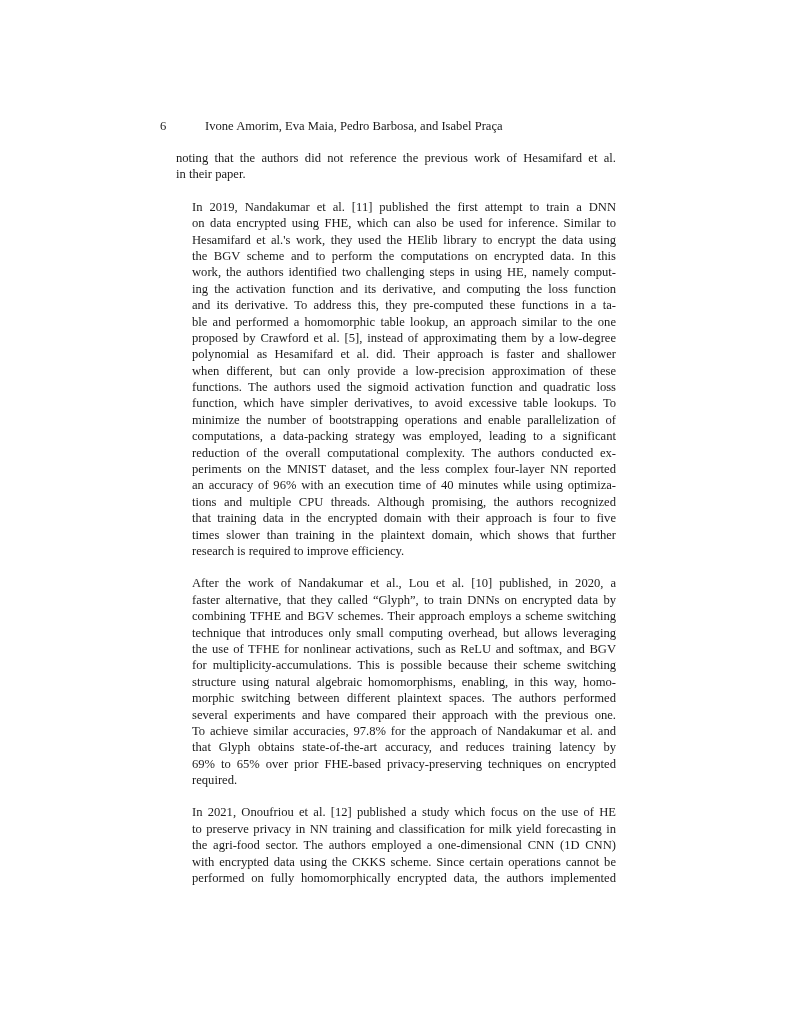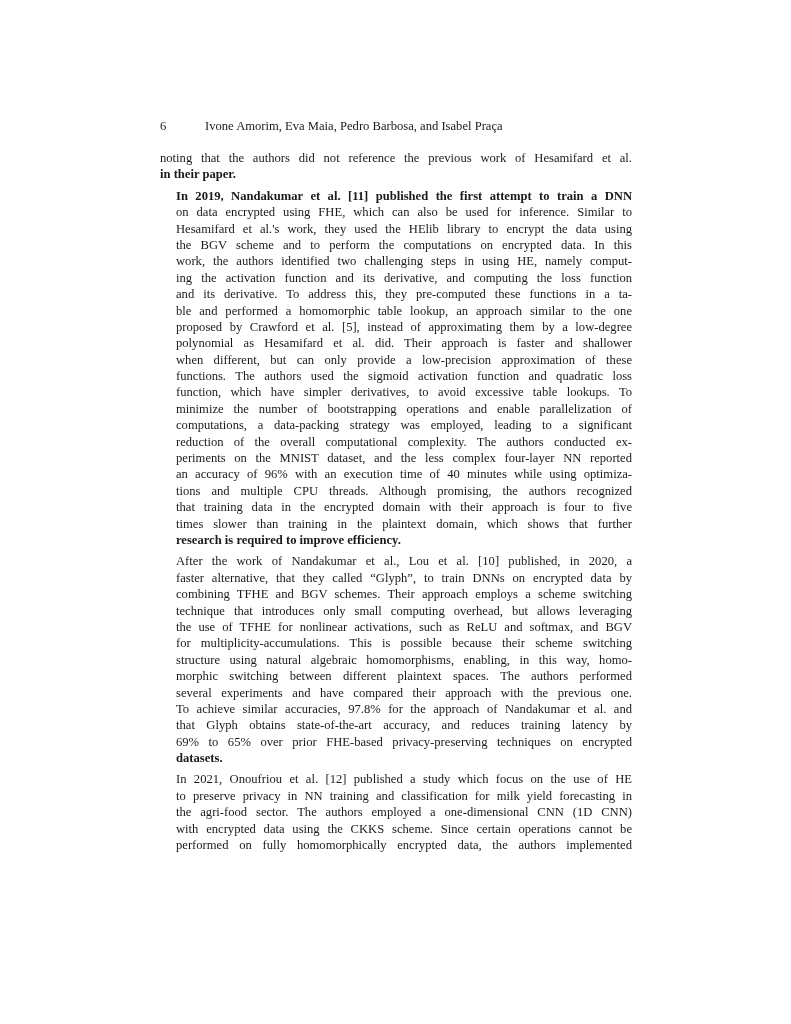--- a/index.html
+++ b/index.html
@@ -1,40 +1,40 @@
 <!DOCTYPE html>
 <html><head>
 <meta charset="utf-8">
 <style>
   html, body { margin: 0; padding: 0; background: #ffffff; }
   body { width: 791px; height: 1024px; position: relative; overflow: hidden; }
   .page { position: absolute; left: 160px; top: 118px; width: 472px; color: #1a1a1a;
           font-family: "Liberation Serif", "DejaVu Serif", serif; font-size: 12.6px; line-height: 16.4px; }
   .header { display: flex; font-size: 12.6px; height: 16px; margin-bottom: 16px; }
   .header .num { width: 45px; }
-  .para { text-align: justify; margin: 0; hyphens: manual; }
+  .para { text-align: justify; margin: 16px; hyphens: manual; }
   .para.indent { text-indent: 16px; margin-top: 5px; }
   .line { display: block; text-align: justify; text-align-last: justify; white-space: nowrap; height: 16.4px; }
-  .line.last { text-align-last: left; font-weight: bold; }
+  .line.last { text-align-last: left; }
 </style>
 </head>
 <body>
 
 <div class="page">
   <div class="header">
     <span class="num">6</span>
     <span>Ivone Amorim, Eva Maia, Pedro Barbosa, and Isabel Praça</span>
   </div>
   <div id="body">
       <div class="para">
         <span class="line">noting that the authors did not reference the previous work of Hesamifard et al.</span>
         <span class="line last">in their paper.</span>
       </div>
       <div class="para indent">
-        <span class="line" style="text-indent: 16px; font-weight: bold;">In 2019, Nandakumar et al. [11] published the first attempt to train a DNN</span>
+        <span class="line" style="text-indent: 16px;">In 2019, Nandakumar et al. [11] published the first attempt to train a DNN</span>
         <span class="line">on data encrypted using FHE, which can also be used for inference. Similar to</span>
         <span class="line">Hesamifard et al.'s work, they used the HElib library to encrypt the data using</span>
         <span class="line">the BGV scheme and to perform the computations on encrypted data. In this</span>
         <span class="line">work, the authors identified two challenging steps in using HE, namely comput-</span>
         <span class="line">ing the activation function and its derivative, and computing the loss function</span>
         <span class="line">and its derivative. To address this, they pre-computed these functions in a ta-</span>
         <span class="line">ble and performed a homomorphic table lookup, an approach similar to the one</span>
         <span class="line">proposed by Crawford et al. [5], instead of approximating them by a low-degree</span>
         <span class="line">polynomial as Hesamifard et al. did. Their approach is faster and shallower</span>
         <span class="line">when different, but can only provide a low-precision approximation of these</span>
@@ -56,21 +56,21 @@
         <span class="line">combining TFHE and BGV schemes. Their approach employs a scheme switching</span>
         <span class="line">technique that introduces only small computing overhead, but allows leveraging</span>
         <span class="line">the use of TFHE for nonlinear activations, such as ReLU and softmax, and BGV</span>
         <span class="line">for multiplicity-accumulations. This is possible because their scheme switching</span>
         <span class="line">structure using natural algebraic homomorphisms, enabling, in this way, homo-</span>
         <span class="line">morphic switching between different plaintext spaces. The authors performed</span>
         <span class="line">several experiments and have compared their approach with the previous one.</span>
         <span class="line">To achieve similar accuracies, 97.8% for the approach of Nandakumar et al. and</span>
         <span class="line">that Glyph obtains state-of-the-art accuracy, and reduces training latency by</span>
         <span class="line">69% to 65% over prior FHE-based privacy-preserving techniques on encrypted</span>
-        <span class="line last">datasets.</span>
+        <span class="line last">required.</span>
       </div>
       <div class="para indent">
         <span class="line" style="text-indent: 16px;">In 2021, Onoufriou et al. [12] published a study which focus on the use of HE</span>
         <span class="line">to preserve privacy in NN training and classification for milk yield forecasting in</span>
         <span class="line">the agri-food sector. The authors employed a one-dimensional CNN (1D CNN)</span>
         <span class="line">with encrypted data using the CKKS scheme. Since certain operations cannot be</span>
         <span class="line">performed on fully homomorphically encrypted data, the authors implemented</span>
       </div>
     </div>
 </div>

